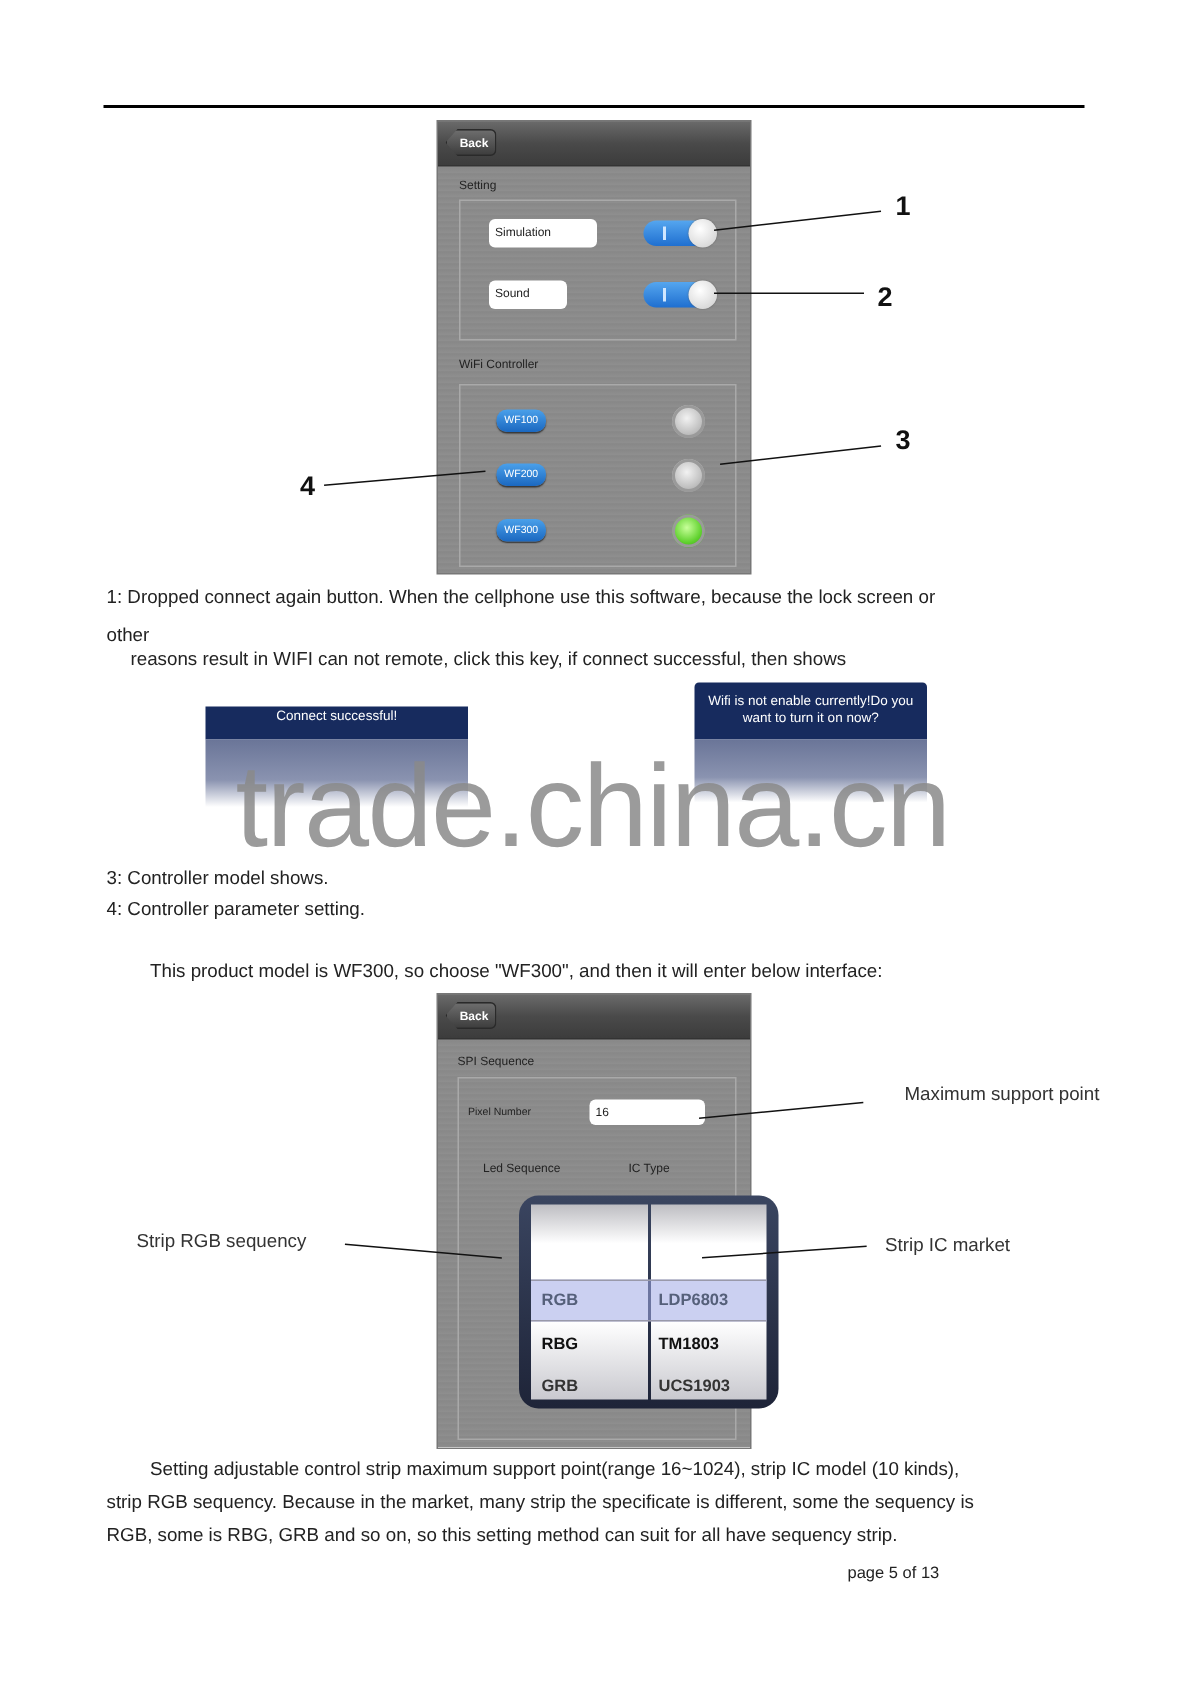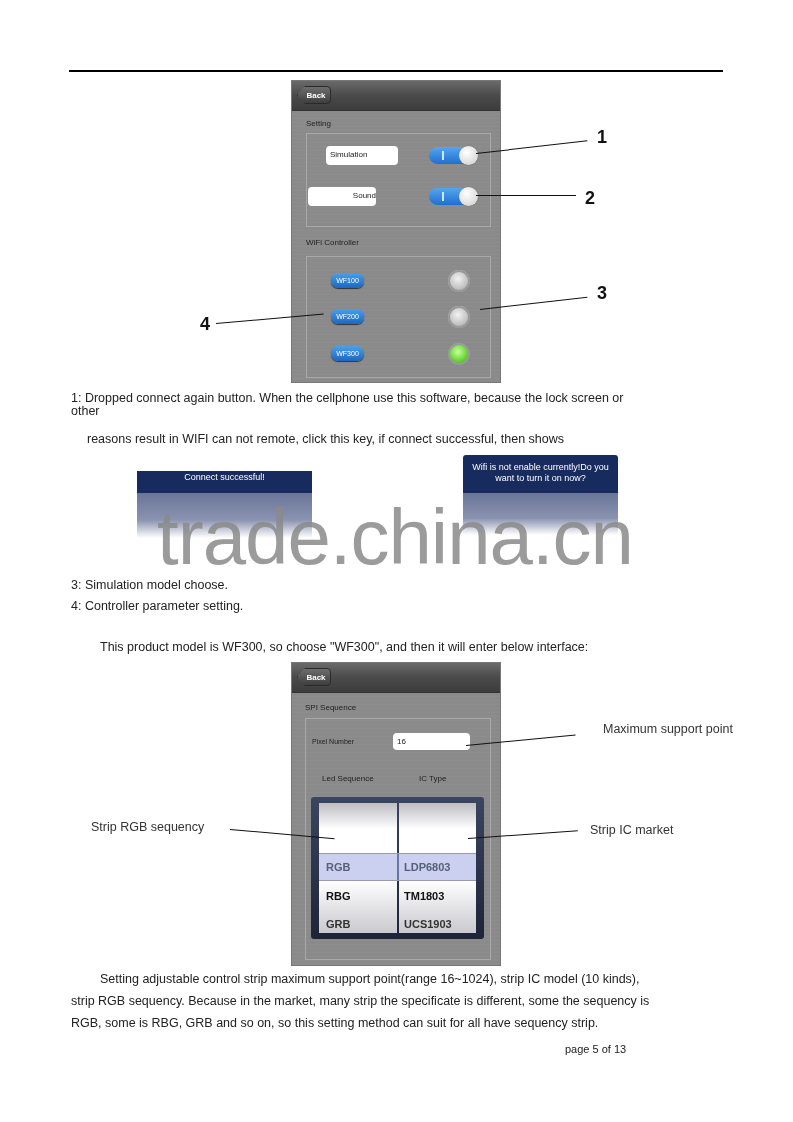--- a/index.html
+++ b/index.html
@@ -17,21 +17,21 @@
   .toggle .knob{right:-1px;top:-1px;width:19px;height:19px;border-radius:50%;background:radial-gradient(circle at 40% 35%,#fff,#ccc);box-shadow:0 0 1px #555;}
   .pill{width:33px;height:15px;border-radius:7px;background:linear-gradient(#4aa0ea,#1b68c0);color:#fff;font-size:7px;line-height:15px;text-align:center;box-shadow:0 1px 1px #333;}
   .radio{width:22px;height:22px;border-radius:50%;background:radial-gradient(circle at 45% 40%,#f2f2f2,#bdbdbd 60%,#777 100%);box-shadow:0 0 0 2px #9a9a9a inset;}
   .radio.on{background:radial-gradient(circle at 45% 40%,#c8ff9a,#5fd12d 55%,#2f8a15 100%);}
   .callout{font-size:18px;font-weight:bold;color:#111;}
   .line{height:1px;background:#111;transform-origin:0 0;}
   .para{font-size:12.5px;color:#222;white-space:nowrap;}
   .toast{background:#172b5e;color:#fff;font-size:9px;text-align:center;}
   .toast-fade{background:linear-gradient(#6a7598,#8a93b0 60%,rgba(255,255,255,0));}
   .watermark{font-size:78px;color:#8a8a8a;letter-spacing:-1px;opacity:.85;}
-  .picker{background:linear-gradient(#3a4560,#1e2438);border-radius:3px;}
+  .picker{background:linear-gradient(#3a4560,#1e2438);border-radius:13px;margin-left:35px;}
   .wheel{background:linear-gradient(#bdbdc2,#fff 20%,#fff 60%,#c9c9cf);}
   .pick-item{font-size:11px;font-weight:bold;color:#111;}
   .pick-sel{background:rgba(160,170,230,.55);border-top:1px solid #99a;border-bottom:1px solid #99a;}
   .annot{font-size:12.5px;color:#333;}
 </style>
 </head>
 <body>
 
 <div class="abs rule"></div>
 
@@ -39,21 +39,21 @@
   <div class="abs navbar">
     <div class="abs back">Back</div>
   </div>
   <div class="abs sect-label" style="left:14px;top:38px;">Setting</div>
   <div class="abs group" style="left:14px;top:52px;width:183px;height:92px;"></div>
   <div class="abs field" style="left:34px;top:65px;width:72px;height:19px;">Simulation</div>
   <div class="abs toggle" style="left:137px;top:66px;">
     <div class="abs bar"></div>
     <div class="abs knob"></div>
   </div>
-  <div class="abs field" style="left:16px;top:106px;width:68px;height:19px;text-align:right;">Sound</div>
+  <div class="abs field" style="left:34px;top:106px;width:52px;height:19px;">Sound</div>
   <div class="abs toggle" style="left:137px;top:107px;">
     <div class="abs bar"></div>
     <div class="abs knob"></div>
   </div>
 
   <div class="abs sect-label" style="left:14px;top:157px;">WiFi Controller</div>
   <div class="abs group" style="left:14px;top:175px;width:183px;height:120px;"></div>
   <div class="abs pill" style="left:39px;top:192px;">WF100</div>
   <div class="abs radio" style="left:156px;top:189px;"></div>
   <div class="abs pill" style="left:39px;top:228px;">WF200</div>
@@ -65,39 +65,39 @@
 <div class="abs line" style="left:476px;top:153px;width:112px;transform:rotate(-6.5deg);"></div>
 <div class="abs callout" style="left:597px;top:127px;">1</div>
 <div class="abs line" style="left:476px;top:195px;width:100px;"></div>
 <div class="abs callout" style="left:585px;top:188px;">2</div>
 <div class="abs line" style="left:480px;top:309px;width:108px;transform:rotate(-6.5deg);"></div>
 <div class="abs callout" style="left:597px;top:283px;">3</div>
 <div class="abs line" style="left:216px;top:323px;width:108px;transform:rotate(-5deg);"></div>
 <div class="abs callout" style="left:200px;top:314px;">4</div>
 
 <div class="abs para" style="left:71px;top:391px;">1: Dropped connect again button. When the cellphone use this software, because the lock screen or</div>
-<div class="abs para" style="left:71px;top:404px;">other</div>
+<div class="abs para" style="left:71px;top:416px;">other</div>
 <div class="abs para" style="left:87px;top:432px;">reasons result in WIFI can not remote, click this key, if connect successful, then shows</div>
 
 <div class="abs" style="left:113px;top:471px;width:175px;height:67px;margin-left:24px;">
   <div class="abs toast" style="left:0;top:0;width:175px;height:22px;line-height:13px;">
     <span>Connect successful!</span>
   </div>
   <div class="abs toast-fade" style="left:0;top:22px;width:175px;height:45px;"></div>
 </div>
 <div class="abs" style="left:463px;top:455px;width:155px;height:80px;">
   <div class="abs toast" style="left:0;top:0;width:155px;height:38px;border-radius:3px 3px 0 0;padding-top:7px;box-sizing:border-box;line-height:11px;">
     <div>Wifi is not enable currently!Do you</div>
     <div>want to turn it on now?</div>
   </div>
   <div class="abs toast-fade" style="left:0;top:38px;width:155px;height:42px;"></div>
 </div>
 <div class="abs watermark" style="left:157px;top:492px;">trade.china.cn</div>
 
-<div class="abs para" style="left:71px;top:578px;">3: Simulation model choose.</div>
+<div class="abs para" style="left:71px;top:578px;">3: Controller model shows.</div>
 <div class="abs para" style="left:71px;top:599px;">4: Controller parameter setting.</div>
 <div class="abs para" style="left:100px;top:640px;">This product model is WF300, so choose "WF300", and then it will enter below interface:</div>
 
 <div class="abs phone" style="left:292px;top:663px;width:208px;height:302px;">
   <div class="abs navbar">
     <div class="abs back">Back</div>
   </div>
   <div class="abs sect-label" style="left:13px;top:40px;">SPI Sequence</div>
   <div class="abs group" style="left:13px;top:55px;width:184px;height:240px;"></div>
   <div class="abs sect-label" style="left:20px;top:75px;font-size:7px;">Pixel Number</div>

